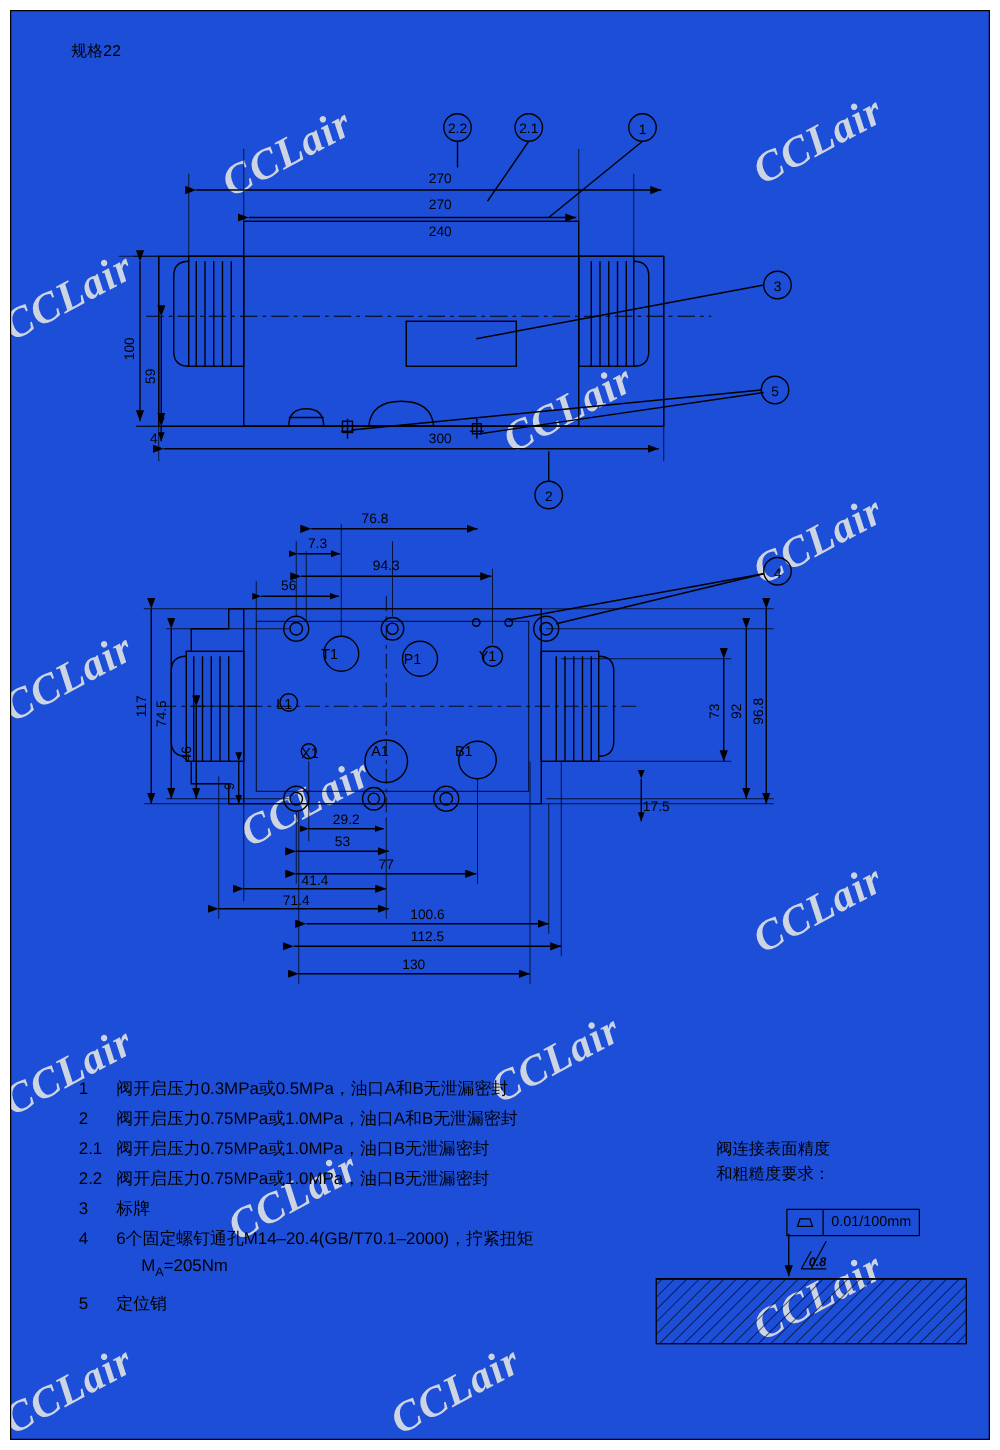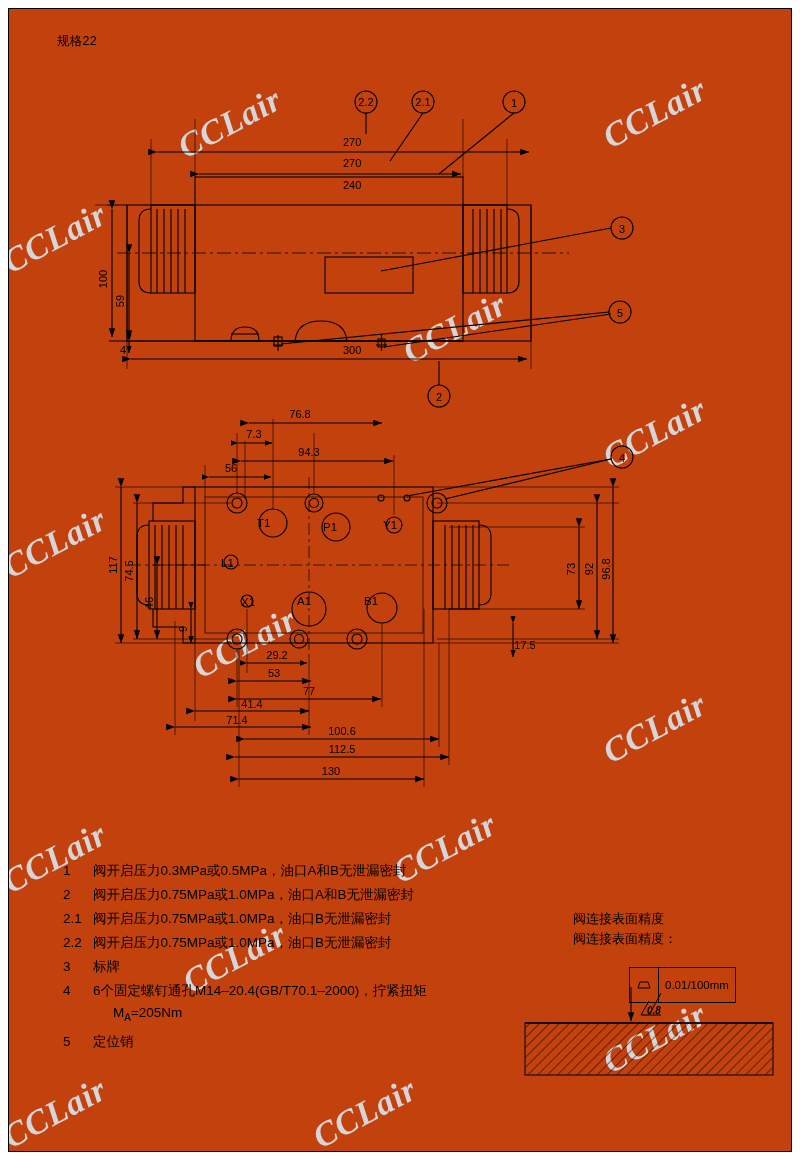--- a/index.html
+++ b/index.html
@@ -12,21 +12,21 @@
     font-family: "Liberation Sans", sans-serif;
     color: #000;
     position: relative;
     overflow: hidden;
   }
   .page {
     position: absolute;
     left: 8px; top: 8px;
     width: 784px; height: 1144px;
     border: 1.5px solid #000;
-    background: #c2410c;
+    background: #1d4ed8;
     overflow: hidden;
   }
   svg.draw { position: absolute; left: 0; top: 0; }
   .title-spec {
     position: absolute;
     left: 48px; top: 24px;
     font-size: 12.5px;
     letter-spacing: 0.3px;
   }
   
@@ -75,21 +75,21 @@
   .finish-title {
     font-size: 13px;
     line-height: 20px;
   }
   .tolbox {
     position: absolute;
     left: 620px; top: 958px;
     display: flex;
     align-items: stretch;
     border: 1px solid #000;
-    height: 36px;
+    height: 22px;
     font-size: 11.5px;
   }
   .tolbox .cell {
     display: flex; align-items: center; justify-content: center;
     padding: 0 6px;
   }
   .tolbox .cell + .cell { border-left: 1px solid #000; }
   .hatch-label {
     position: absolute;
     left: 638px; top: 996px;
@@ -393,21 +393,21 @@
     </div>
     <div class="note-sub"><span>M</span><span class="sub">A</span><span>=205Nm</span></div>
     <div class="note-row">
       <div class="note-num">5</div>
       <div class="note-txt">定位销</div>
     </div>
   </div>
 
   <div class="finish">
     <div class="finish-title">阀连接表面精度</div>
-    <div class="finish-title">阀连接表面精度：</div>
+    <div class="finish-title">和粗糙度要求：</div>
   </div>
 
   <div class="tolbox">
     <div class="cell">
       <svg width="16" height="10" viewBox="0 0 16 10">
         <polygon points="2,8 14,8 12,2 4,2" fill="none" stroke="#000" stroke-width="1"></polygon>
       </svg>
     </div>
     <div class="cell">0.01/100mm</div>
   </div>

